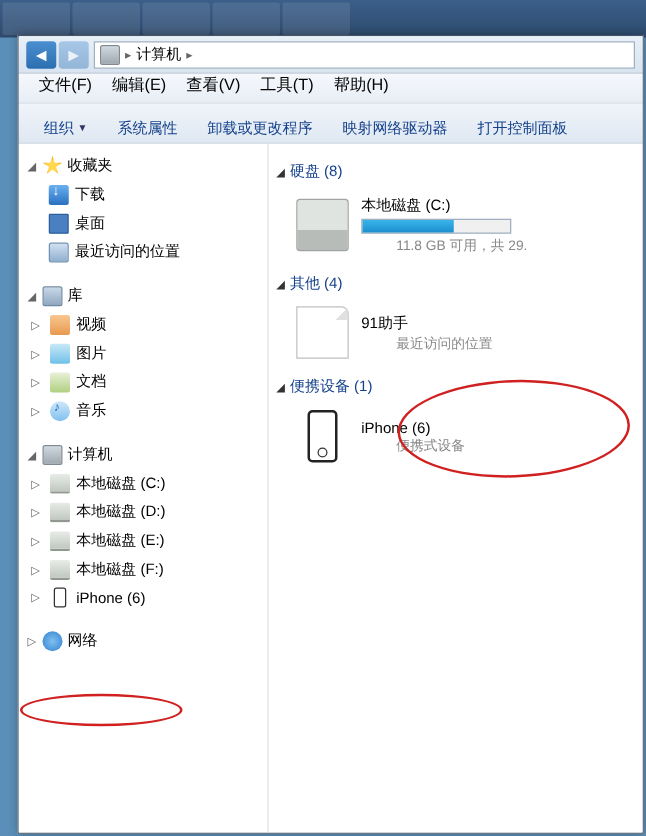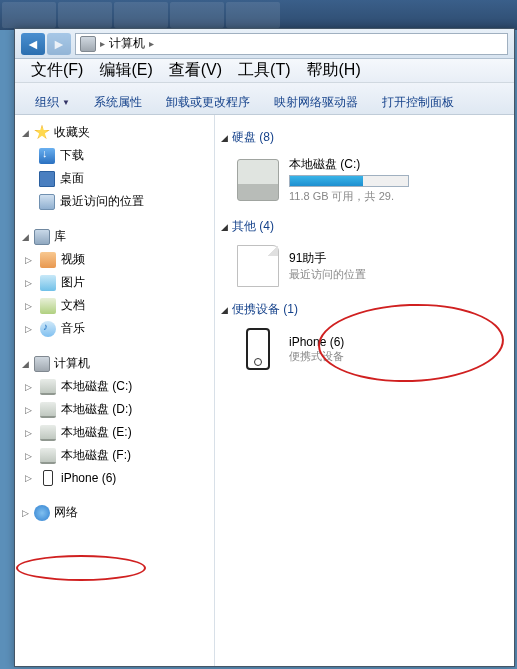--- a/index.html
+++ b/index.html
@@ -11,21 +11,21 @@
 .window { position: absolute; top: 28px; left: 14px; right: 2px; bottom: 2px; background: #fff; border: 1px solid #456; box-shadow: 0 0 8px rgba(0,0,0,0.3); }
 
 .addrbar { height: 30px; background: linear-gradient(to bottom, #e8f0f8, #d8e4f0); border-bottom: 1px solid #b0c0d0; display: flex; align-items: center; padding: 0 6px; gap: 4px; font-size: 12px; }
 .nav-btns { display: flex; gap: 2px; }
 .nav-btn { width: 24px; height: 22px; background: linear-gradient(#4a8fd0,#2b6fb0); border-radius: 3px; color: #fff; display: flex; align-items: center; justify-content: center; font-size: 14px; cursor: pointer; }
 .nav-btn.disabled { opacity: 0.4; }
 .breadcrumb { flex: 1; height: 22px; background: #fff; border: 1px solid #a0b0c0; display: flex; align-items: center; padding: 0 4px; gap: 4px; }
 .breadcrumb .ico { width: 16px; height: 16px; }
 .breadcrumb .sep { color: #666; font-size: 10px; }
 
-.menubar { height: 24px; background: linear-gradient(to bottom, #f5f8fc, #e8eef6); border-bottom: 1px solid #d0d8e0; display: flex; align-items: center; padding: 0 8px; font-size: 16px; }
+.menubar { height: 24px; background: linear-gradient(to bottom, #f5f8fc, #e8eef6); border-bottom: 1px solid #d0d8e0; display: flex; padding: 0 8px; font-size: 13px; }
 .menubar span { padding: 0 8px; cursor: pointer; }
 
 .toolbar { height: 32px; background: linear-gradient(to bottom, #f0f4fa, #dfe8f2); border-bottom: 1px solid #c0ccd8; display: flex; align-items: flex-end; padding: 0 10px; font-size: 12px; gap: 4px; }
 .toolbar .tb-item { padding: 3px 10px; cursor: pointer; color: #15428b; display: flex; align-items: center; gap: 3px; }
 .toolbar .tb-item .arr { font-size: 8px; color: #336; }
 
 .content { display: flex; height: calc(100% - 86px); }
 .sidebar { width: 200px; border-right: 1px solid #d8e0e8; overflow-y: auto; padding: 6px 0; font-size: 12px; background: #fff; }
 .main { flex: 1; overflow: auto; padding: 10px 6px; font-size: 12px; background: #fff; }
 
@@ -56,21 +56,21 @@
 .section-hdr { display: flex; align-items: center; gap: 4px; color: #15428b; margin: 4px 0 6px; cursor: pointer; }
 .section-hdr .arr { font-size: 9px; color: #333; }
 .item-row { display: flex; align-items: center; gap: 10px; padding: 4px 8px 10px 16px; cursor: pointer; }
 .big-ico { width: 42px; height: 42px; flex-shrink: 0; }
 .big-ico.hd { background: linear-gradient(to bottom, #e0e4e0 60%, #b8bcb8 60%); border: 1px solid #a0a4a0; border-radius: 3px; }
 .big-ico.file { background: #fff; border: 1px solid #c0c0c0; border-radius: 0 6px 0 0; position: relative; }
 .big-ico.file::before { content:""; position:absolute; top:0; right:0; width:10px; height:10px; background: linear-gradient(135deg, transparent 50%, #e0e0e0 50%); }
 .big-ico.iphone { width: 24px; height: 42px; background: #fff; border: 2px solid #222; border-radius: 4px; margin: 0 9px; position: relative; }
 .big-ico.iphone::after { content:""; position:absolute; bottom:2px; left:50%; transform:translateX(-50%); width:6px; height:6px; border:1px solid #333; border-radius:50%; }
 .item-info .title { color: #000; }
-.item-info .sub { color: #888; font-size: 11px; }
+.item-info .sub { color: #888; font-size: 11px; margin-left: 28px; }
 .capacity-bar { width: 120px; height: 12px; border: 1px solid #a0b0c0; background: #f0f0f0; margin: 2px 0; position: relative; }
 .capacity-bar .fill { height: 100%; background: linear-gradient(to bottom,#39b4e8,#1d8fd0); }
 
 .annot { position: absolute; border: 2px solid #d02020; border-radius: 50%; pointer-events: none; }
 .annot1 { left: 16px; top: 555px; width: 130px; height: 26px; }
 .annot2 { left: 318px; top: 304px; width: 186px; height: 78px; transform: rotate(-2deg); }
 </style>
 </head>
 <body>
 

